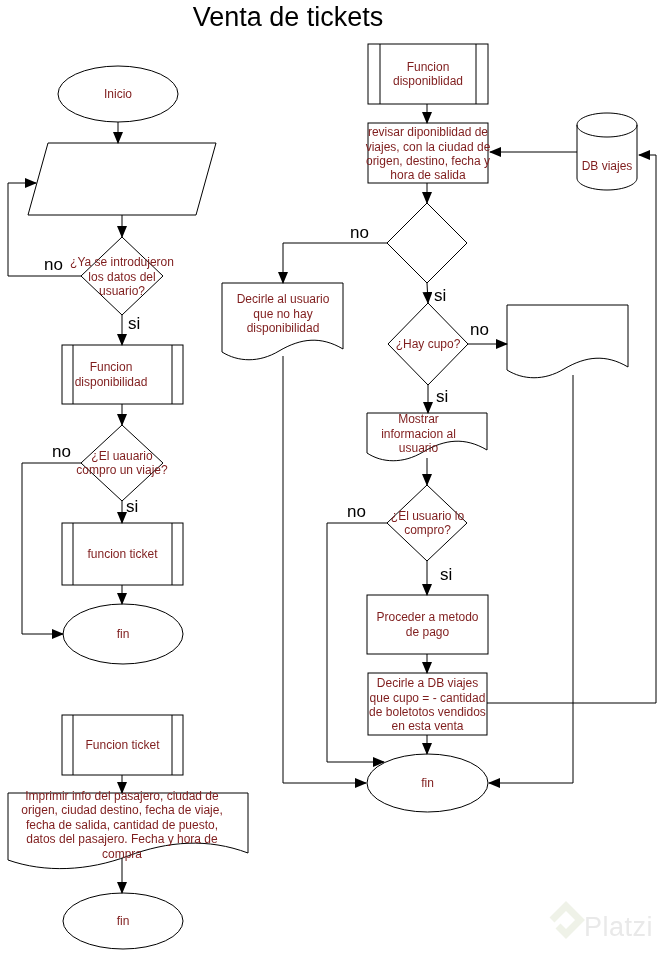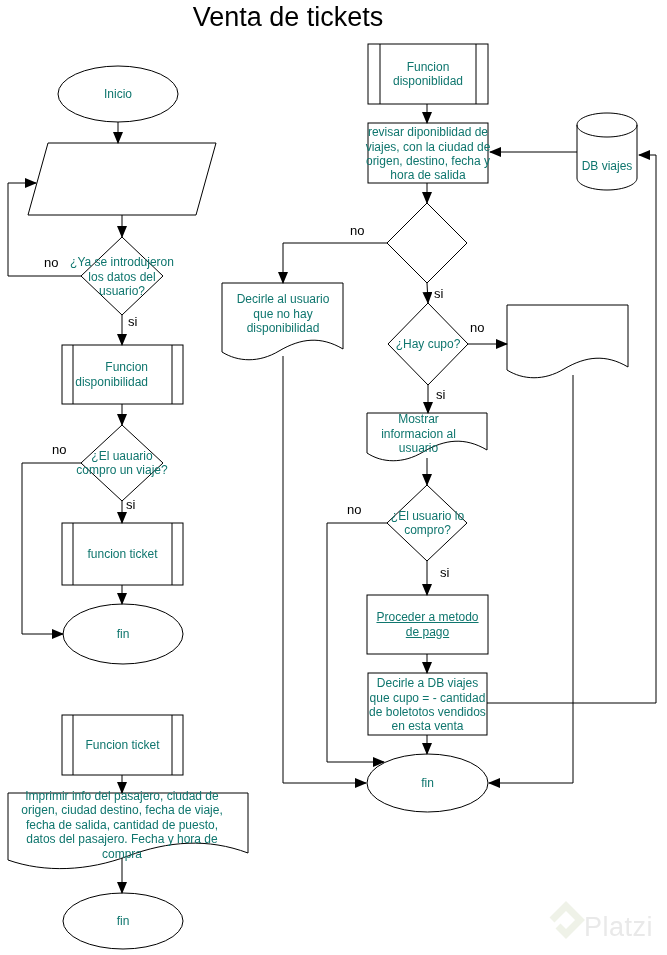--- a/index.html
+++ b/index.html
@@ -8,23 +8,23 @@
     font-family:"Liberation Sans", sans-serif; color:#000; overflow:hidden;
   }
   .stage svg { position:absolute; left:0; top:0; }
   .title {
     position:absolute; left:158px; top:2px; width:260px; height:30px;
     display:flex; align-items:center; justify-content:center;
     font-size:27px; color:#000;
   }
   .lbl {
     position:absolute; display:flex; align-items:center; justify-content:center;
-    text-align:center; font-size:12px; line-height:1.2; color:#0f766e;
+    text-align:center; font-size:12px; line-height:1.2; color:#7f1d1d;
   }
-  .elbl { position:absolute; font-size:13px; line-height:1; color:#000; }
+  .elbl { position:absolute; font-size:17px; line-height:1; color:#000; }
   .wm-text {
     position:absolute; left:584px; top:910px; width:80px; height:34px;
     display:flex; align-items:center; font-size:27px; font-weight:500;
     color:#e9e9e9; letter-spacing:0.5px;
   }
 </style>
 </head>
 <body>
 
 <div class="stage">
@@ -99,36 +99,36 @@
       <path d="M573,375 L573,783 L489,783" marker-end="url(#arr)"></path>
     </g>
 
     <path d="M552,920 L566,906 L580,920 L566,934 L558,926" fill="none" stroke="#eff2e8" stroke-width="7"></path>
   </svg>
 
   <div class="title">Venta de tickets</div>
 
   <div class="lbl" style="left:57px; top:66px; width:122px; height:56px;">Inicio</div>
   <div class="lbl" style="left:70px; top:240px; width:104px; height:74px;">¿Ya se introdujeron los datos del usuario?</div>
-  <div class="lbl" style="left:74px; top:346px; width:74px; height:57px;text-align:right;">Funcion disponibilidad</div>
+  <div class="lbl" style="left:74px; top:346px; width:74px; height:57px;">Funcion disponibilidad</div>
   <div class="lbl" style="left:72px; top:428px; width:100px; height:70px;">¿El uauario compro un viaje?</div>
   <div class="lbl" style="left:74px; top:524px; width:97px; height:60px;">funcion ticket</div>
   <div class="lbl" style="left:63px; top:605px; width:120px; height:58px;">fin</div>
   <div class="lbl" style="left:74px; top:716px; width:97px; height:58px;">Funcion ticket</div>
   <div class="lbl" style="left:10px; top:795px; width:224px; height:60px;">Imprimir info del pasajero, ciudad de origen, ciudad destino, fecha de viaje, fecha de salida, cantidad de puesto, datos del pasajero. Fecha y hora de compra</div>
   <div class="lbl" style="left:63px; top:894px; width:120px; height:55px;">fin</div>
 
   <div class="lbl" style="left:381px; top:45px; width:94px; height:58px;">Funcion disponiblidad</div>
   <div class="lbl" style="left:364px; top:117px; width:128px; height:74px;">revisar diponiblidad de viajes, con la ciudad de origen, destino, fecha y hora de salida</div>
   <div class="lbl" style="left:577px; top:154px; width:60px; height:24px;">DB viajes</div>
   <div class="lbl" style="left:226px; top:292px; width:114px; height:44px;">Decirle al usuario que no hay disponibilidad</div>
   <div class="lbl" style="left:388px; top:334px; width:80px; height:20px;">¿Hay cupo?</div>
   <div class="lbl" style="left:369px; top:417px; width:99px; height:34px;">Mostrar informacion al usuario</div>
   <div class="lbl" style="left:379px; top:507px; width:97px; height:32px;">¿El usuario lo compro?</div>
-  <div class="lbl" style="left:369px; top:597px; width:117px; height:55px;text-decoration:underline;">Proceder a metodo de pago</div>
+  <div class="lbl" style="left:369px; top:597px; width:117px; height:55px;">Proceder a metodo de pago</div>
   <div class="lbl" style="left:368px; top:676px; width:119px; height:58px;">Decirle a DB viajes que cupo = - cantidad de boletotos vendidos en esta venta</div>
   <div class="lbl" style="left:367px; top:755px; width:121px; height:56px;">fin</div>
 
   <div class="elbl" style="left:44px; top:256px;">no</div>
   <div class="elbl" style="left:128px; top:315px;">si</div>
   <div class="elbl" style="left:52px; top:443px;">no</div>
   <div class="elbl" style="left:126px; top:498px;">si</div>
   <div class="elbl" style="left:350px; top:224px;">no</div>
   <div class="elbl" style="left:434px; top:287px;">si</div>
   <div class="elbl" style="left:470px; top:321px;">no</div>

